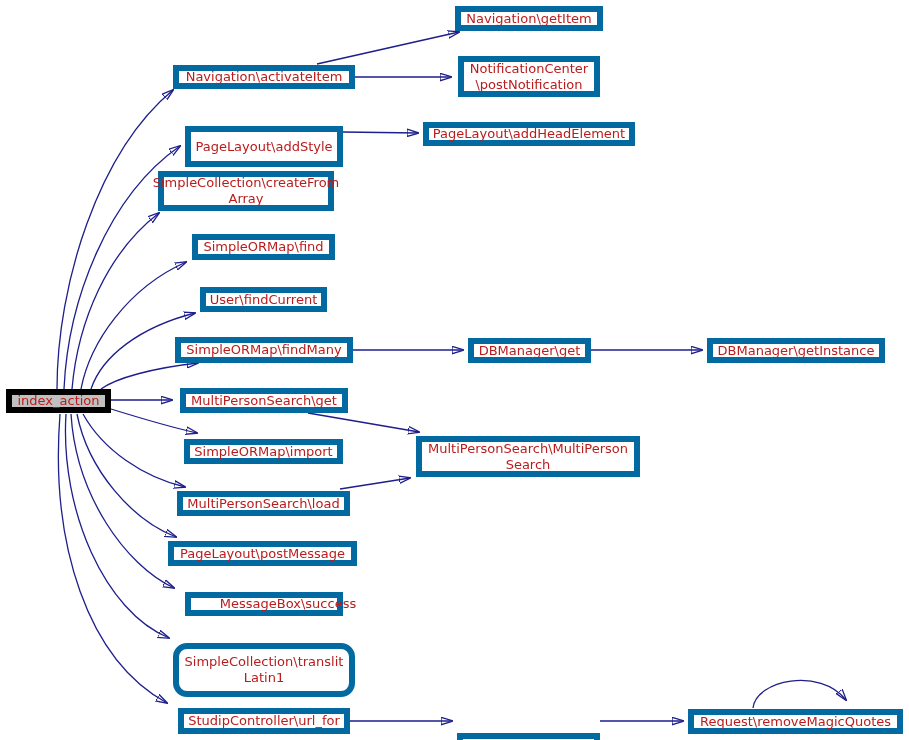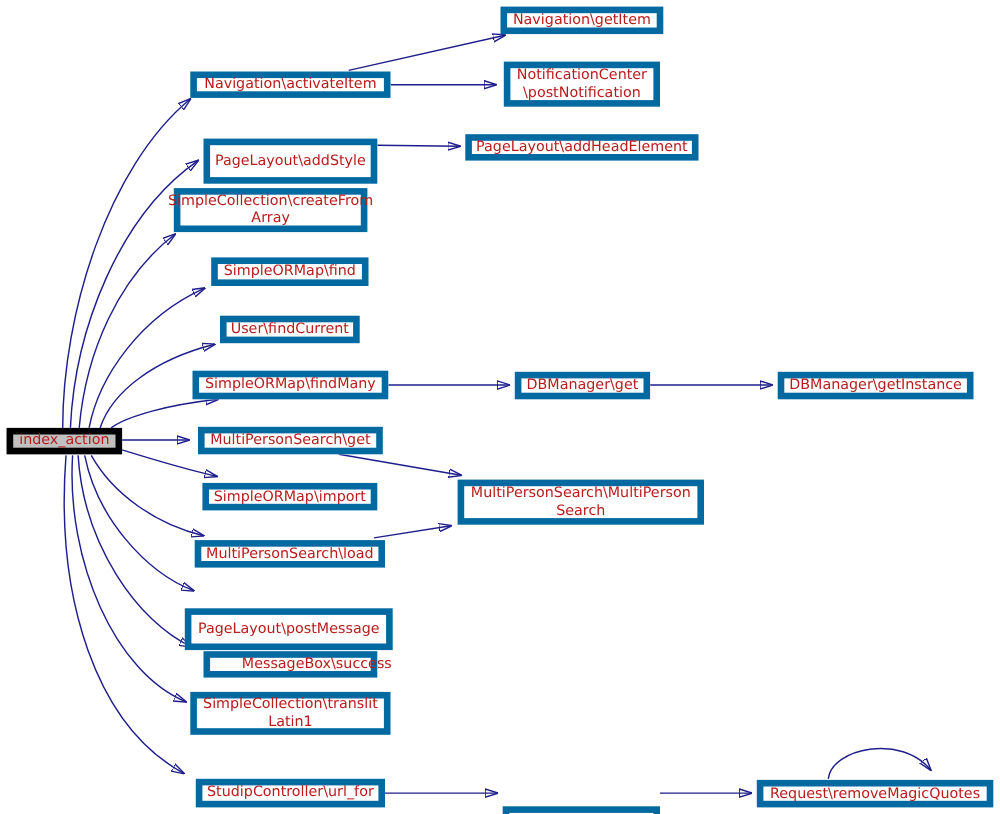--- a/index.html
+++ b/index.html
@@ -30,23 +30,23 @@
   #n-createfromarray{left:158px; top:171px; width:176px; height:40px;}
   #n-find           {left:192px; top:234px; width:143px; height:26px;}
   #n-findcurrent    {left:200px; top:287px; width:127px; height:25px;}
   #n-findmany       {left:175px; top:337px; width:178px; height:26px;}
   #n-dbget          {left:468px; top:338px; width:123px; height:25px;}
   #n-dbgetinstance  {left:707px; top:338px; width:178px; height:25px;}
   #n-mpsget         {left:180px; top:388px; width:168px; height:25px;}
   #n-import         {left:184px; top:439px; width:159px; height:25px;}
   #n-mps            {left:416px; top:436px; width:224px; height:41px;}
   #n-load           {left:177px; top:491px; width:173px; height:25px;}
-  #n-postmessage    {left:168px; top:541px; width:189px; height:38px;margin-top:12px;}
+  #n-postmessage    {left:168px; top:541px; width:189px; height:25px;}
   #n-success        {left:185px; top:592px; width:158px; height:24px;padding-left:48px;}
-  #n-translit       {left:173px; top:629px; width:182px; height:39px;}
+  #n-translit       {left:173px; top:643px; width:182px; height:54px;border-radius:14px;}
   #n-urlfor         {left:178px; top:708px; width:172px; height:26px;}
   #n-geturl         {left:457px; top:709px; width:143px; height:39px;margin-top:24px;}
   #n-rmq            {left:688px; top:709px; width:215px; height:25px;}
 </style>
 </head>
 <body>
 
 <div class="graph">
 
   <svg class="edges" width="909" height="740" viewBox="0 0 909 740" xmlns="http://www.w3.org/2000/svg">

